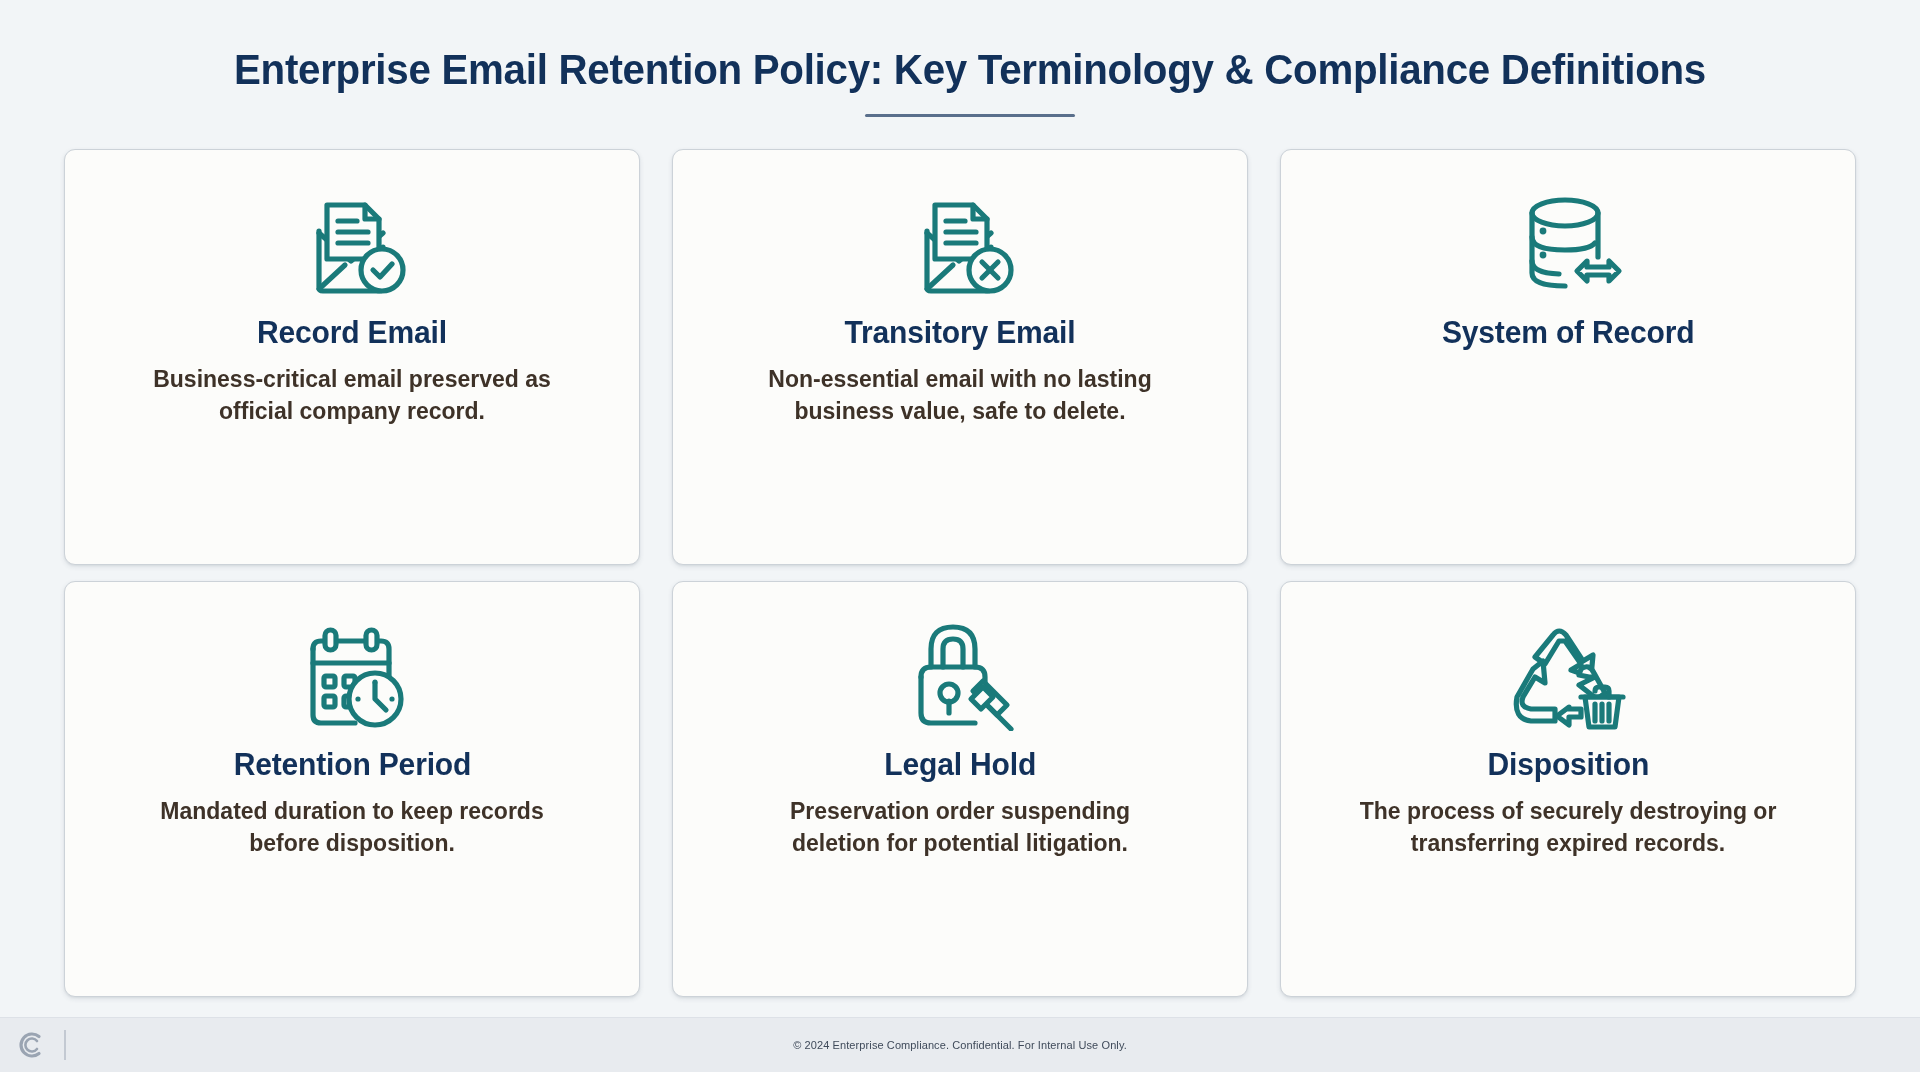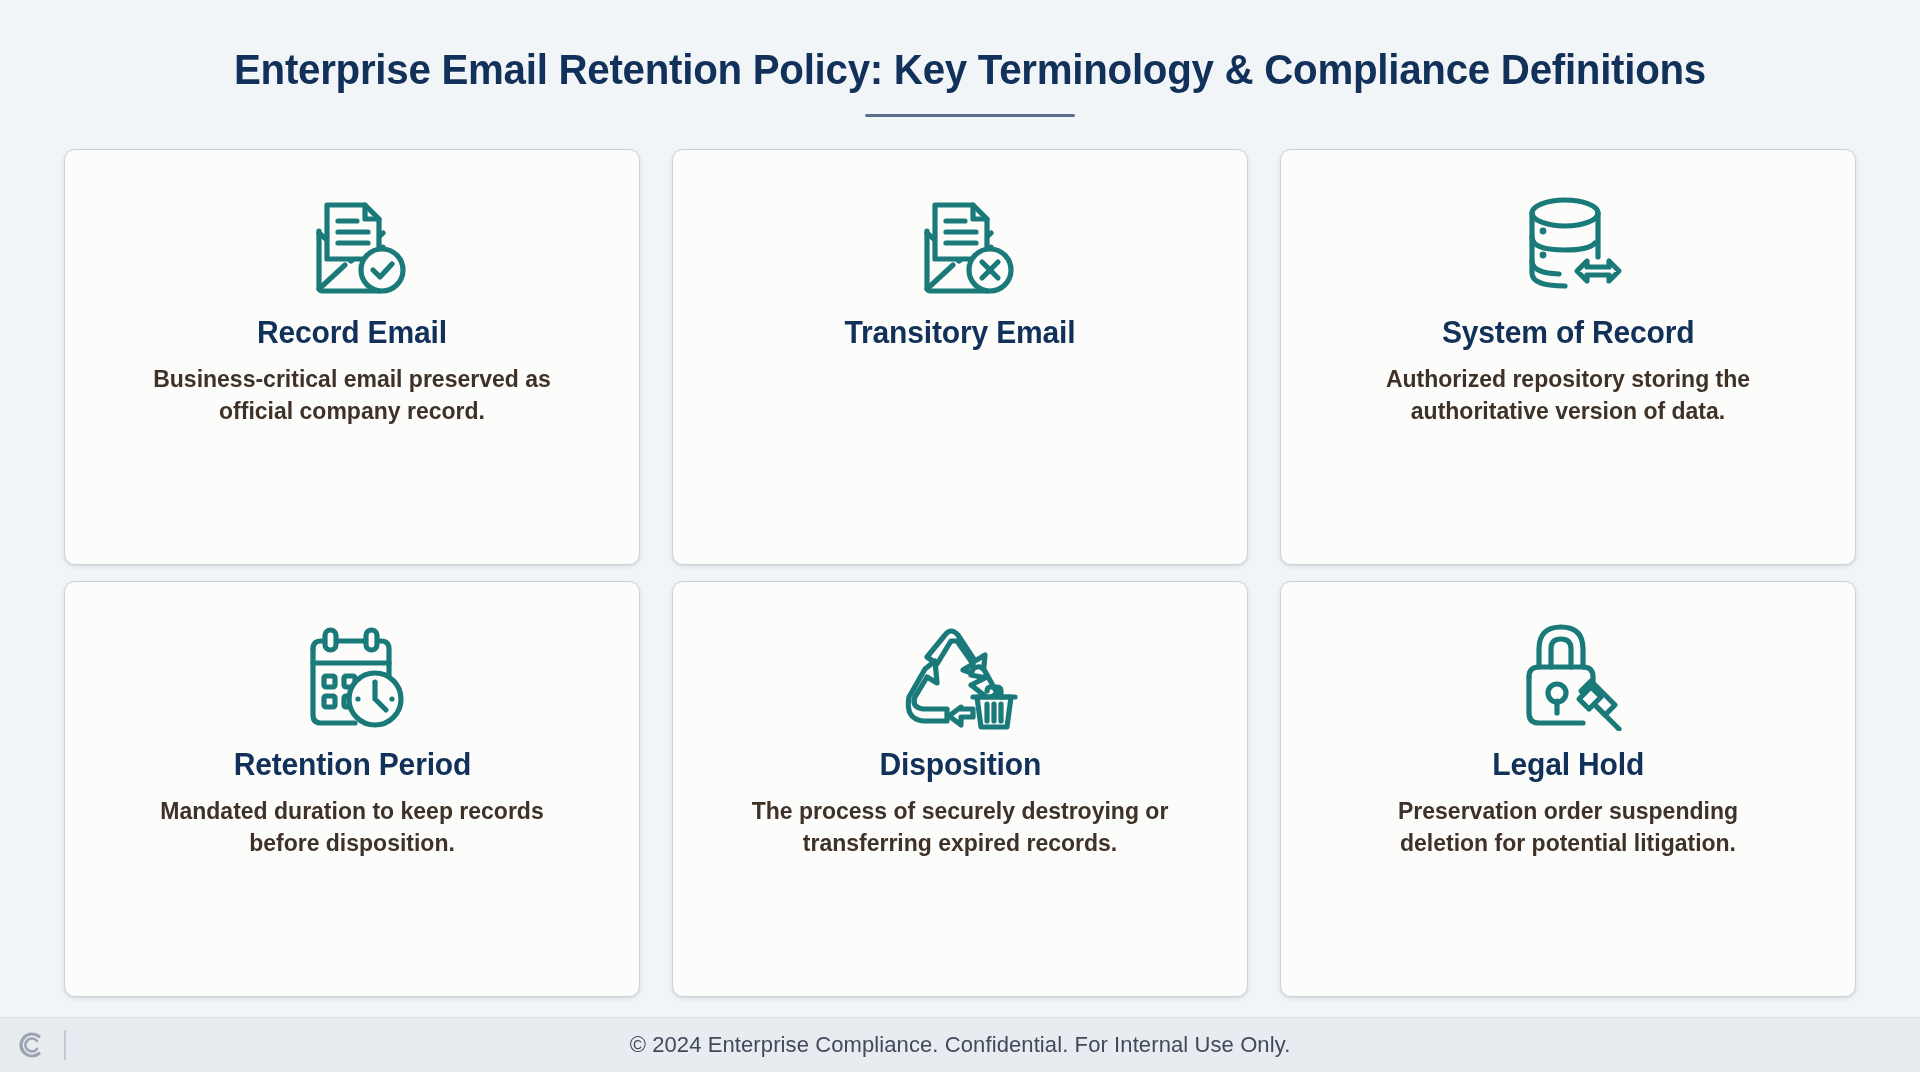--- a/index.html
+++ b/index.html
@@ -66,21 +66,21 @@
 
   
   .footer{
     flex:0 0 54px;
     background:#e8ebef;
     border-top:1px solid #dde1e7;
     display:flex;align-items:center;justify-content:center;
     position:relative;
   }
   .footer-text{
-    font-size:22px;color:#3f4a5a;letter-spacing:.1px;
+    font-size:11px;color:#3f4a5a;letter-spacing:.1px;
   }
   .brand{
     position:absolute;left:14px;top:50%;transform:translateY(-50%);
     display:flex;align-items:center;gap:16px;
   }
   .brand-divider{width:2px;height:30px;background:#c3c9d2;}
 </style>
 </head>
 <body>
 
@@ -124,37 +124,37 @@
           <path d="M72 18 L72 32 L86 32"></path>
           <path d="M45 34 L64 34"></path>
           <path d="M45 45 L75 45"></path>
           <path d="M45 56 L75 56"></path>
           <circle cx="89" cy="83" r="21" fill="#fcfcfa"></circle>
           <path d="M81 75 L97 91"></path>
           <path d="M97 75 L81 91"></path>
         </svg>
       </div>
       <div class="card-title">Transitory Email</div>
+      <p class="card-desc">Non-essential email with no lasting business value, safe to delete.</p>
     </div>
 
     <div class="card">
       <div class="icon-wrap">
         <svg width="118" height="112" viewBox="0 0 118 112" fill="none" stroke="#1a7a7a" stroke-width="5.2" stroke-linecap="round" stroke-linejoin="round">
           <ellipse cx="56" cy="26" rx="33" ry="13"></ellipse>
           <path d="M23 26 L23 86 Q23 99 56 99"></path>
           <path d="M89 26 L89 70"></path>
           <path d="M23 50 Q23 63 56 63 Q80 63 86 56"></path>
           <path d="M23 74 Q23 86 50 87"></path>
           <circle cx="34" cy="44" r="3.4" fill="#1a7a7a" stroke="none"></circle>
           <circle cx="34" cy="68" r="3.4" fill="#1a7a7a" stroke="none"></circle>
           <path d="M78 74 L68 84 L78 94 L78 88 L100 88 L100 94 L110 84 L100 74 L100 80 L78 80 Z" fill="#fcfcfa"></path>
         </svg>
       </div>
       <div class="card-title">System of Record</div>
-      <p class="card-desc">Authorized repository storing the authoritative version of data.</p>
     </div>
 
     <div class="card">
       <div class="icon-wrap">
         <svg width="118" height="112" viewBox="0 0 118 112" fill="none" stroke="#1a7a7a" stroke-width="5.2" stroke-linecap="round" stroke-linejoin="round">
           <path d="M20 30 Q20 22 28 22 L88 22 Q96 22 96 30 L96 58"></path>
           <path d="M20 30 L20 96 Q20 104 28 104 L62 104"></path>
           <path d="M20 44 L96 44"></path>
           <rect x="32" y="11" width="11" height="20" rx="5.5" fill="#fcfcfa"></rect>
           <rect x="73" y="11" width="11" height="20" rx="5.5" fill="#fcfcfa"></rect>
@@ -170,58 +170,58 @@
           <circle cx="99" cy="80" r="2.6" fill="#1a7a7a" stroke="none"></circle>
         </svg>
       </div>
       <div class="card-title">Retention Period</div>
       <p class="card-desc">Mandated duration to keep records before disposition.</p>
     </div>
 
     <div class="card">
       <div class="icon-wrap">
         <svg width="118" height="112" viewBox="0 0 118 112" fill="none" stroke="#1a7a7a" stroke-width="5.2" stroke-linecap="round" stroke-linejoin="round">
+          <path d="M30 48 L30 30 Q30 8 52 8 Q74 8 74 30 L74 48"></path>
+          <path d="M42 48 L42 30 Q42 20 52 20 Q62 20 62 30 L62 48"></path>
+          <path d="M20 58 Q20 48 30 48 L74 48 Q84 48 84 58 L84 72"></path>
+          <path d="M20 58 L20 94 Q20 104 30 104 L74 104"></path>
+          <circle cx="48" cy="74" r="9"></circle>
+          <path d="M48 82 L48 94"></path>
+
+          <path d="M82 62 L106 86 L96 96 L72 72 Z" fill="#fcfcfa"></path>
+          <path d="M70 80 L82 68 L92 78 L80 90 Z" fill="#fcfcfa"></path>
+
+          <path d="M88 88 L110 110"></path>
+        </svg>
+      </div>
+      <div class="card-title">Legal Hold</div>
+      <p class="card-desc">Preservation order suspending deletion for potential litigation.</p>
+    </div>
+
+    <div class="card">
+      <div class="icon-wrap">
+        <svg width="118" height="112" viewBox="0 0 118 112" fill="none" stroke="#1a7a7a" stroke-width="5.2" stroke-linecap="round" stroke-linejoin="round">
 
           <path d="M44 16 Q50 8 57 16 L74 42 L84 36 L82 58 L62 51 L72 45 L56 22 L50 22 L36 45 L26 38 Z" fill="#fcfcfa"></path>
 
           <path d="M24 50 L34 42 L36 64 L26 58 L14 78 Q10 88 22 90 L46 90 L46 102 L22 102 Q4 100 8 78 Z" fill="#fcfcfa"></path>
 
           <path d="M72 50 Q80 44 85 54 L96 74 L88 80 L70 66 L86 58 L80 58 L70 56 Z" fill="#fcfcfa"></path>
           <path d="M60 88 L48 97 L60 106 L60 98 L72 98 L72 90 L60 90 Z" fill="#fcfcfa"></path>
 
           <path d="M76 78 L110 78 L106 108 L80 108 Z" fill="#fcfcfa"></path>
           <path d="M72 78 L114 78"></path>
           <path d="M86 72 Q86 68 90 68 L96 68 Q100 68 100 72 L100 78"></path>
           <path d="M86 85 L86 102"></path>
           <path d="M93 85 L93 102"></path>
           <path d="M100 85 L100 102"></path>
         </svg>
       </div>
       <div class="card-title">Disposition</div>
       <p class="card-desc">The process of securely destroying or transferring expired records.</p>
-    </div>
-
-    <div class="card">
-      <div class="icon-wrap">
-        <svg width="118" height="112" viewBox="0 0 118 112" fill="none" stroke="#1a7a7a" stroke-width="5.2" stroke-linecap="round" stroke-linejoin="round">
-          <path d="M30 48 L30 30 Q30 8 52 8 Q74 8 74 30 L74 48"></path>
-          <path d="M42 48 L42 30 Q42 20 52 20 Q62 20 62 30 L62 48"></path>
-          <path d="M20 58 Q20 48 30 48 L74 48 Q84 48 84 58 L84 72"></path>
-          <path d="M20 58 L20 94 Q20 104 30 104 L74 104"></path>
-          <circle cx="48" cy="74" r="9"></circle>
-          <path d="M48 82 L48 94"></path>
-
-          <path d="M82 62 L106 86 L96 96 L72 72 Z" fill="#fcfcfa"></path>
-          <path d="M70 80 L82 68 L92 78 L80 90 Z" fill="#fcfcfa"></path>
-
-          <path d="M88 88 L110 110"></path>
-        </svg>
-      </div>
-      <div class="card-title">Legal Hold</div>
-      <p class="card-desc">Preservation order suspending deletion for potential litigation.</p>
     </div>
 
   </div>
 
   <div class="footer">
     <div class="brand">
       <svg width="34" height="34" viewBox="0 0 34 34">
         <path d="M25 8.5 A11 11 0 1 0 25 25.5" fill="none" stroke="#9aa4b2" stroke-width="3.2" stroke-linecap="round"></path>
         <path d="M23 13 A6.5 6.5 0 1 0 23 21" fill="none" stroke="#9aa4b2" stroke-width="2.6" stroke-linecap="round"></path>
       </svg>

